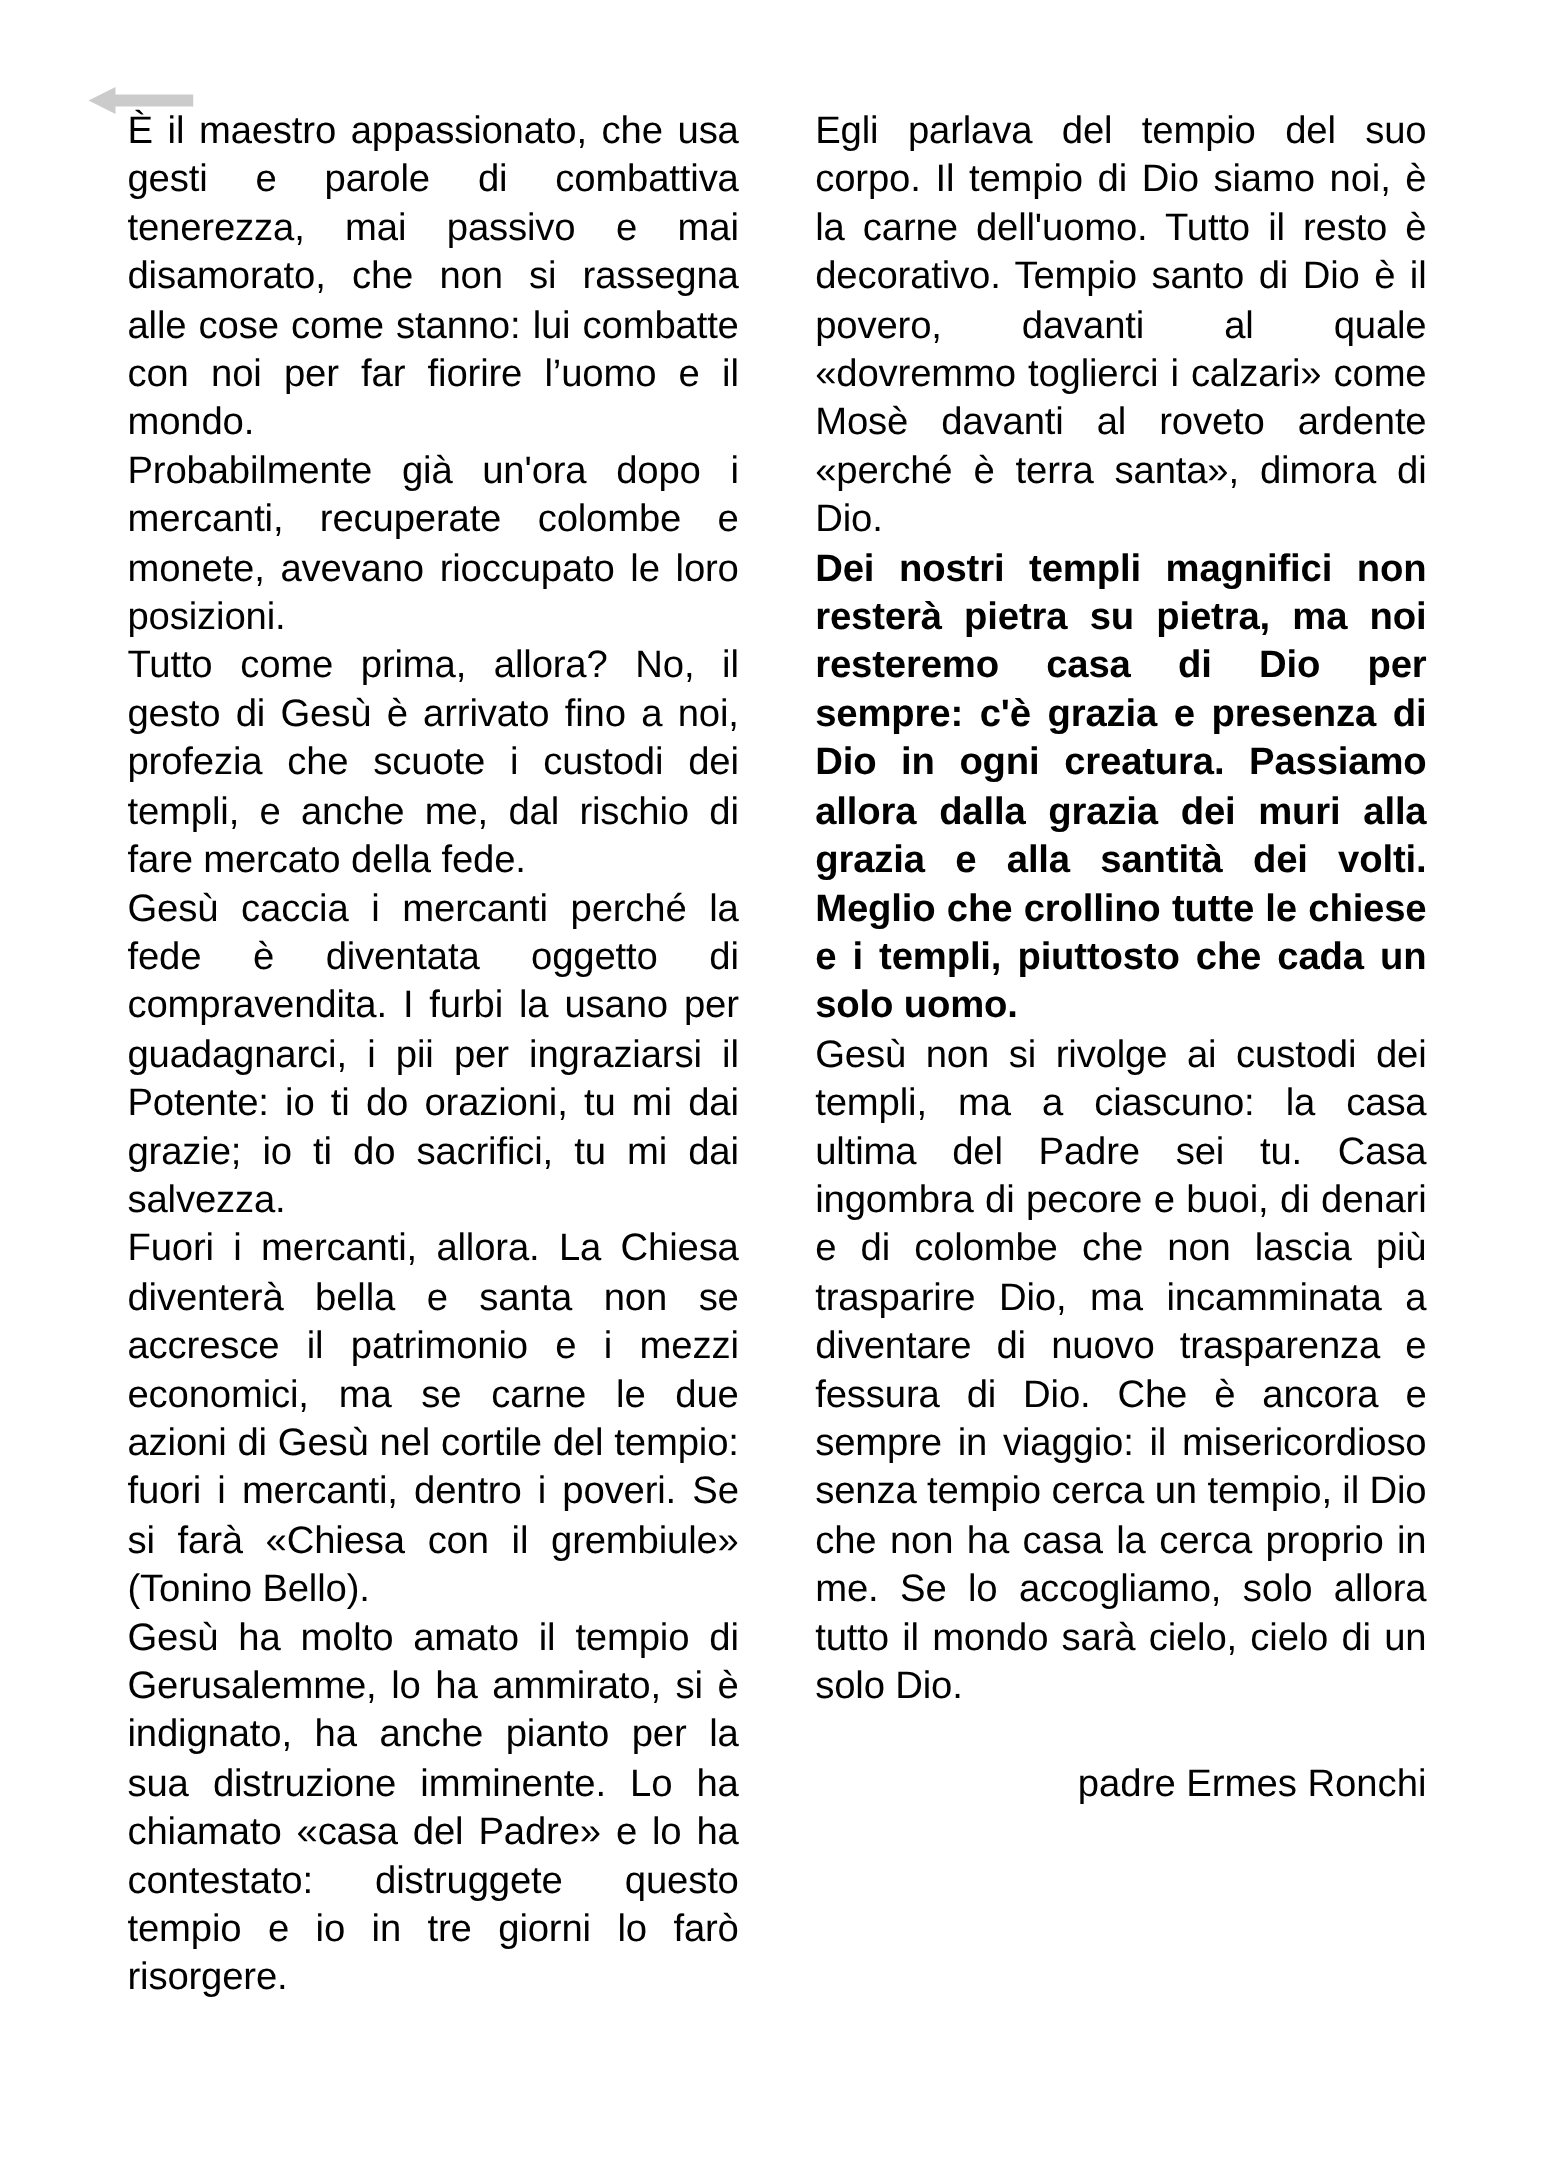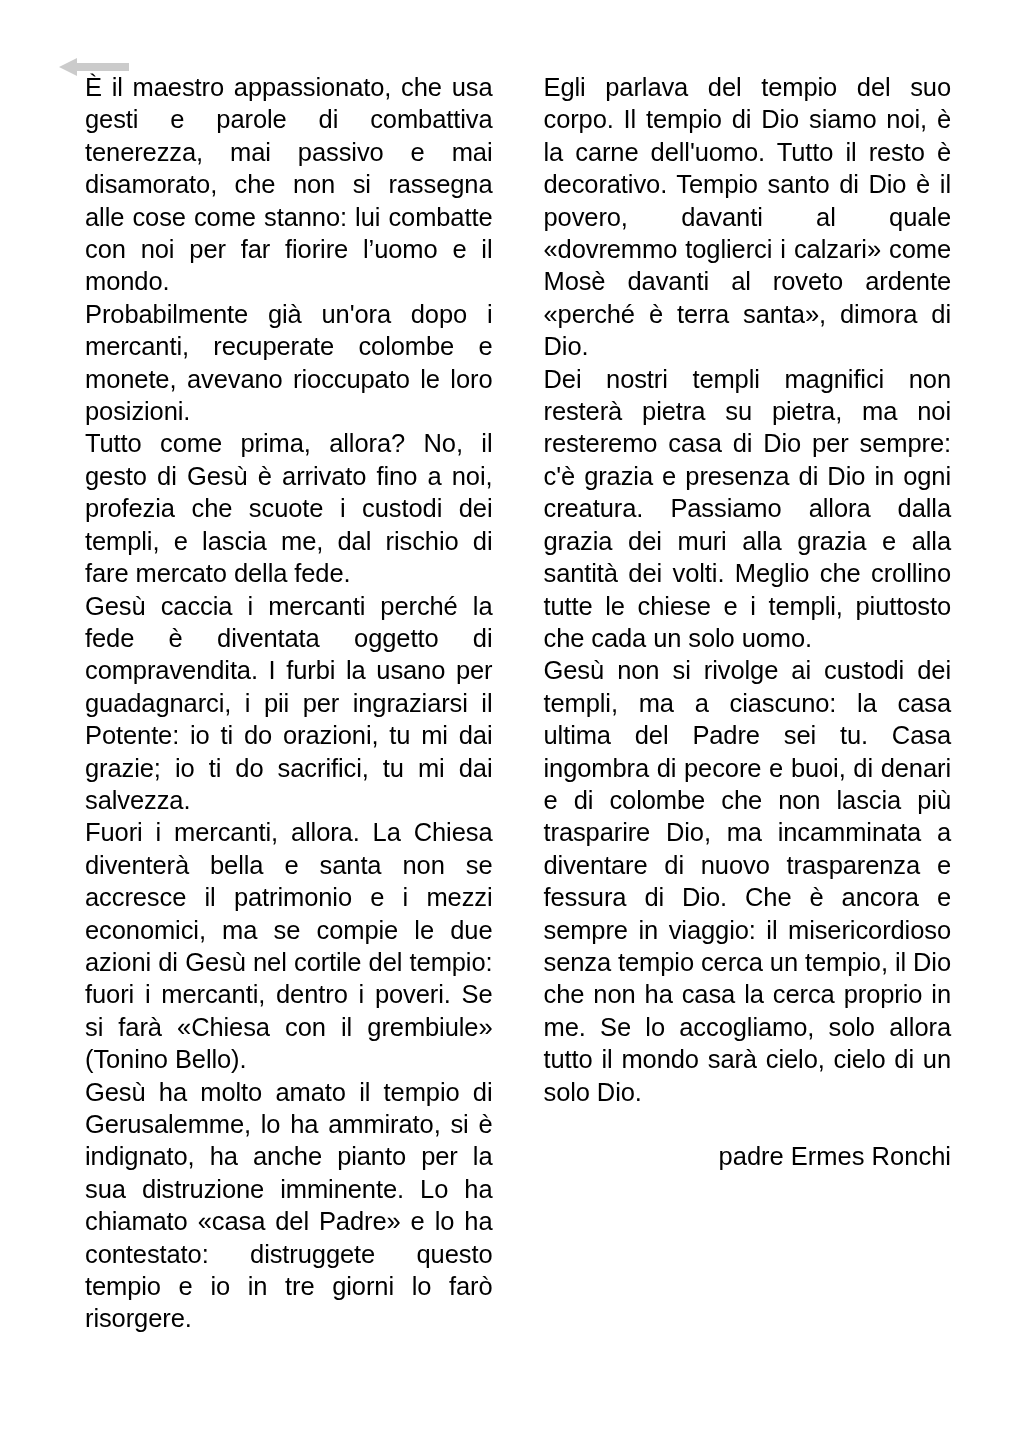--- a/index.html
+++ b/index.html
@@ -44,21 +44,21 @@
     margin: 0;
     font-size: 25.5px;
     line-height: 32.4px;
     text-align: justify;
     text-justify: inter-word;
     hyphens: manual;
     -webkit-hyphens: manual;
     letter-spacing: -0.1px;
     word-spacing: 0px;
   }
-  .para.bold { font-weight: normal; }
+  .para.bold { font-weight: bold; }
 
   
   .para:last-child { }
 
   #signature {
     margin: 0;
     margin-top: 32.4px;
     font-size: 25.5px;
     line-height: 32.4px;
     text-align: right;
@@ -69,21 +69,21 @@
 
 <div id="back-arrow">
   <svg width="70" height="22" viewBox="0 0 70 22" aria-hidden="true">
     <polygon points="0,11 18,2 18,7 70,7 70,15 18,15 18,20" fill="#cbcbcb"></polygon>
   </svg>
 </div>
 
 <div id="article">
   <p class="para">È il maestro appassionato, che usa gesti e parole di combattiva tenerezza, mai passivo e mai disamorato, che non si rassegna alle cose come stanno: lui combatte con noi per far fiorire l’uomo e il mondo.</p>
   <p class="para">Probabilmente già un'ora dopo i mercanti, recuperate colombe e monete, avevano rioccupato le loro posizioni.</p>
-  <p class="para">Tutto come prima, allora? No, il gesto di Gesù è arrivato fino a noi, profezia che scuote i custodi dei templi, e lascia me, dal rischio di fare mercato della fede.</p>
+  <p class="para">Tutto come prima, allora? No, il gesto di Gesù è arrivato fino a noi, profezia che scuote i custodi dei templi, e anche me, dal rischio di fare mercato della fede.</p>
   <p class="para">Gesù caccia i mercanti perché la fede è diventata oggetto di compravendita. I furbi la usano per guadagnarci, i pii per ingraziarsi il Potente: io ti do orazioni, tu mi dai grazie; io ti do sacrifici, tu mi dai salvezza.</p>
-  <p class="para">Fuori i mercanti, allora. La Chiesa diventerà bella e santa non se accresce il patrimonio e i mezzi economici, ma se compie le due azioni di Gesù nel cortile del tempio: fuori i mercanti, dentro i poveri. Se si farà «Chiesa con il grembiule» (Tonino Bello).</p>
+  <p class="para">Fuori i mercanti, allora. La Chiesa diventerà bella e santa non se accresce il patrimonio e i mezzi economici, ma se carne le due azioni di Gesù nel cortile del tempio: fuori i mercanti, dentro i poveri. Se si farà «Chiesa con il grembiule» (Tonino Bello).</p>
   <p class="para">Gesù ha molto amato il tempio di Gerusalemme, lo ha ammirato, si è indignato, ha anche pianto per la sua distruzione imminente. Lo ha chiamato «casa del Padre» e lo ha contestato: distruggete questo tempio e io in tre giorni lo farò risorgere.</p>
   <p class="para">Egli parlava del tempio del suo corpo. Il tempio di Dio siamo noi, è la carne dell'uomo. Tutto il resto è decorativo. Tempio santo di Dio è il povero, davanti al quale «dovremmo toglierci i calzari» come Mosè davanti al roveto ardente «perché è terra santa», dimora di Dio.</p>
   <p class="para bold">Dei nostri templi magnifici non resterà pietra su pietra, ma noi resteremo casa di Dio per sempre: c'è grazia e presenza di Dio in ogni creatura. Passiamo allora dalla grazia dei muri alla grazia e alla santità dei volti. Meglio che crollino tutte le chiese e i templi, piuttosto che cada un solo uomo.</p>
   <p class="para">Gesù non si rivolge ai custodi dei templi, ma a ciascuno: la casa ultima del Padre sei tu. Casa ingombra di pecore e buoi, di denari e di colombe che non lascia più trasparire Dio, ma incamminata a diventare di nuovo trasparenza e fessura di Dio. Che è ancora e sempre in viaggio: il misericordioso senza tempio cerca un tempio, il Dio che non ha casa la cerca proprio in me. Se lo accogliamo, solo allora tutto il mondo sarà cielo, cielo di un solo Dio.</p>
   <p id="signature">padre Ermes Ronchi</p>
 </div>
 
 </body></html>

